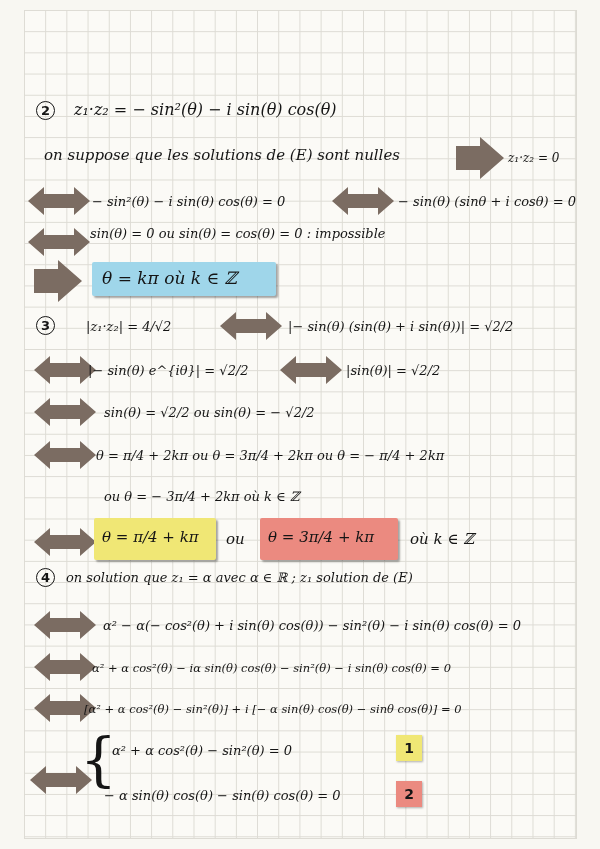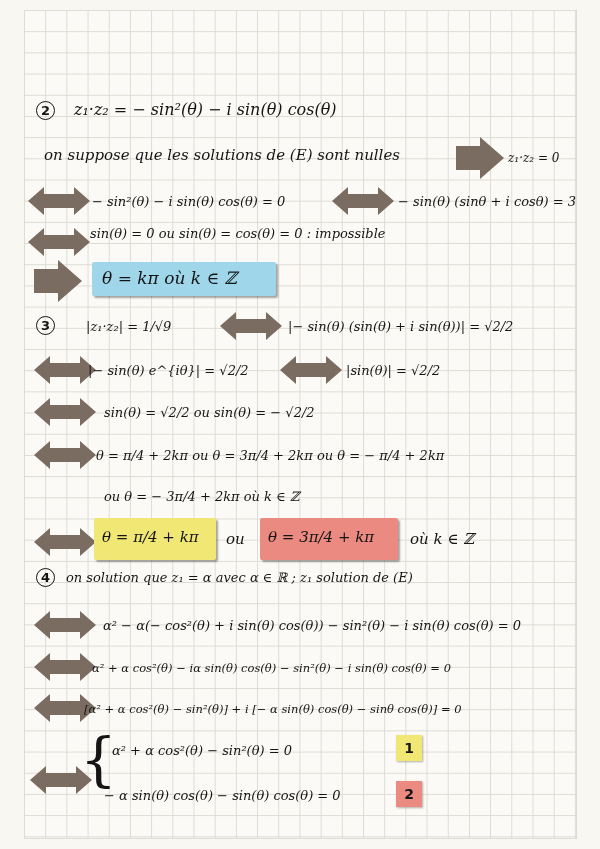--- a/index.html
+++ b/index.html
@@ -48,35 +48,35 @@
   </svg>
 <div class="line" style="left:508px;top:148px;font-size:12px;">z₁·z₂ = 0</div>
 
 <svg class="arrow" style="left:28px;top:187px;" width="64" height="30">
     <use href="#dbl"></use>
   </svg>
 <div class="line small" style="left:92px;top:192px;">− sin²(θ) − i sin(θ) cos(θ) = 0</div>
 <svg class="arrow" style="left:332px;top:187px;" width="64" height="30">
     <use href="#dbl"></use>
   </svg>
-<div class="line small" style="left:398px;top:192px;">− sin(θ) (sinθ + i cosθ) = 3</div>
+<div class="line small" style="left:398px;top:192px;">− sin(θ) (sinθ + i cosθ) = 0</div>
 
 <svg class="arrow" style="left:28px;top:228px;" width="64" height="30">
     <use href="#dbl"></use>
   </svg>
 <div class="line small" style="left:90px;top:224px;">sin(θ) = 0 ou sin(θ) = cos(θ) = 0 : impossible</div>
 
 <svg class="arrow" style="left:34px;top:260px;" width="52" height="44">
     <use href="#right"></use>
   </svg>
 <div class="box" style="left:92px;top:262px;width:184px;height:34px;background:#9fd6ea;"></div>
 <div class="boxtxt" style="left:102px;top:268px;">θ = kπ où k ∈ ℤ</div>
 
 <div class="marker" style="left:36px;top:316px;">3</div>
-<div class="line small" style="left:86px;top:317px;">|z₁·z₂| = 1/√9</div>
+<div class="line small" style="left:86px;top:317px;">|z₁·z₂| = 4/√2</div>
 <svg class="arrow" style="left:220px;top:312px;" width="64" height="30">
     <use href="#dbl"></use>
   </svg>
 <div class="line small" style="left:288px;top:317px;">|− sin(θ) (sin(θ) + i sin(θ))| = √2/2</div>
 
 <svg class="arrow" style="left:34px;top:356px;" width="64" height="30">
     <use href="#dbl"></use>
   </svg>
 <div class="line small" style="left:88px;top:361px;">|− sin(θ) e^{iθ}| = √2/2</div>
 <svg class="arrow" style="left:280px;top:356px;" width="64" height="30">

